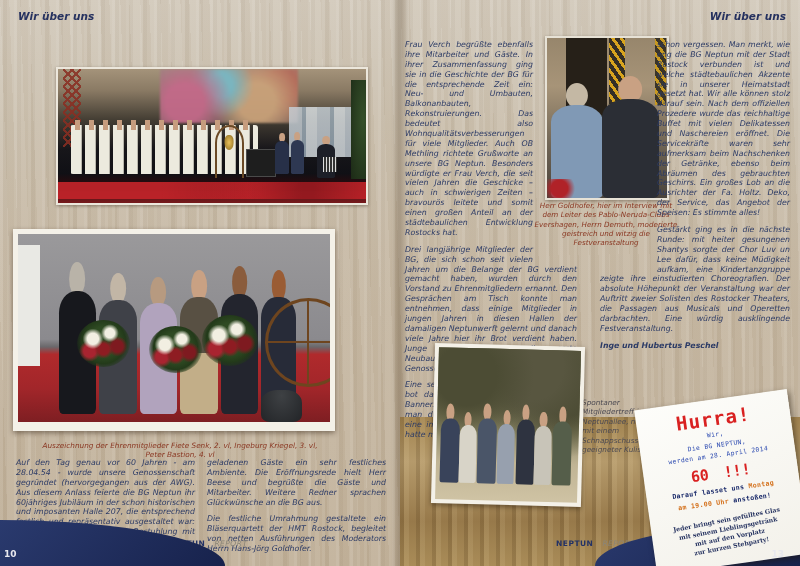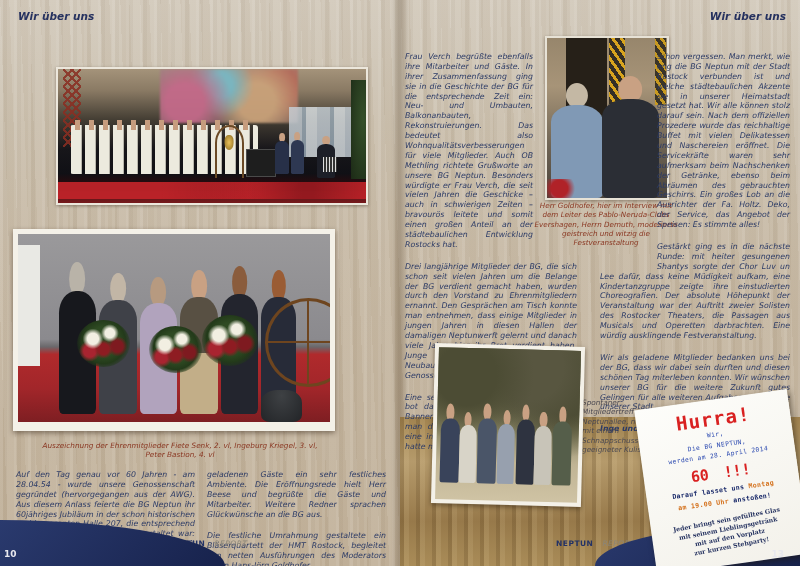--- a/index.html
+++ b/index.html
@@ -103,21 +103,21 @@
 
   
   .cap{position:absolute;z-index:3;font-style:italic;color:#8a3722;text-align:center;line-height:1.3;}
   #cap1{left:30px;top:207px;width:340px;font-size:7.3px;}
   #cap2{left:36px;top:441px;width:288px;font-size:7.3px;}
   #cap3{left:534px;top:201px;width:144px;font-size:7.2px;text-align:center;}
   #cap4{left:582px;top:398px;width:88px;font-size:7.3px;color:#4c4a52;text-align:left;}
 
   .body-txt{position:absolute;z-index:3;font-style:italic;color:#2c3b66;
     font-size:7.8px;line-height:1.27;text-align:justify;}
-  .body-txt p{margin:12px 0 7px 0;}
+  .body-txt p{margin:0 0 7px 0;}
   #cols-left{left:16px;top:458px;width:370px;display:flex;gap:12px;}
   #cols-left .col{width:179px;}
   #midcol{left:405px;top:40px;width:172px;}
   #rightcol{left:600px;top:40px;width:190px;}
   .spacer-r{float:right;width:44px;height:215px;}
   .spacer-l{float:left;width:57px;height:228px;}
   .signature{margin-top:10px;font-weight:bold;}
 
   
   #wood-band{position:absolute;left:400px;right:0;top:417px;bottom:0;z-index:2;background:
@@ -231,21 +231,20 @@
     <i class="pn" style="left:3%;top:28%;width:44%;height:72%;--c:#8099b5;--h:#c4b8a4;"></i>
     <i class="pn" style="left:46%;top:24%;width:47%;height:76%;--c:#2b2e35;--h:#c9a183;"></i>
     <div class="ph3-fl"></div>
   </figure>
   <div class="cap" id="cap3">Herr Goldhofer, hier im Interview mit dem Leiter des Pablo-Neruda-Clubs Evershagen, Herrn Demuth, moderierte geistreich und witzig die Festveranstaltung</div>
 
   <div class="body-txt" id="rightcol">
     <div class="spacer-l"></div>
     <p>schon vergessen. Man merkt, wie eng die BG Neptun mit der Stadt Rostock verbunden ist und welche städtebaulichen Akzente sie in unserer Heimatstadt gesetzt hat. Wir alle können stolz darauf sein. Nach dem offiziellen Prozedere wurde das reichhaltige Buffet mit vielen Delikatessen und Naschereien eröffnet. Die Servicekräfte waren sehr aufmerksam beim Nachschenken der Getränke, ebenso beim Abräumen des gebrauchten Geschirrs. Ein großes Lob an die Ausrichter der Fa. Holtz. Deko, der Service, das Angebot der Speisen: Es stimmte alles!</p>
     <p>Gestärkt ging es in die nächste Runde: mit heiter gesungenen Shantys sorgte der Chor Luv un Lee dafür, dass keine Müdigkeit aufkam, eine Kindertanzgruppe zeigte ihre einstudierten Choreografien. Der absolute Höhepunkt der Veranstaltung war der Auftritt zweier Solisten des Rostocker Theaters, die Passagen aus Musicals und Operetten darbrachten. Eine würdig ausklingende Festveranstaltung.</p>
-    <p>Wir als geladene Mitglieder bedanken uns bei der BG, dass wir dabei sein durften und diesen schönen Tag miterleben konnten. Wir wünschen unserer BG für die weitere Zukunft gutes Gelingen für alle weiteren Aufgaben zum Wohle unserer Stadt.</p>
     <p class="signature">Inge und Hubertus Peschel</p>
   </div>
 
   <figure class="ph" id="photo4" style="margin:0;">
     <div class="ph4-img">
       <i class="pn" style="left:3%;top:37%;width:13%;height:52%;--c:#39435a;"></i>
       <i class="pn" style="left:16%;top:42%;width:12%;height:47%;--c:#d8d4c8;"></i>
       <i class="pn" style="left:29%;top:36%;width:13%;height:53%;--c:#4a5568;"></i>
       <i class="pn" style="left:43%;top:40%;width:12%;height:49%;--c:#97a0ae;"></i>
       <i class="pn" style="left:56%;top:36%;width:13%;height:53%;--c:#2e3340;"></i>

